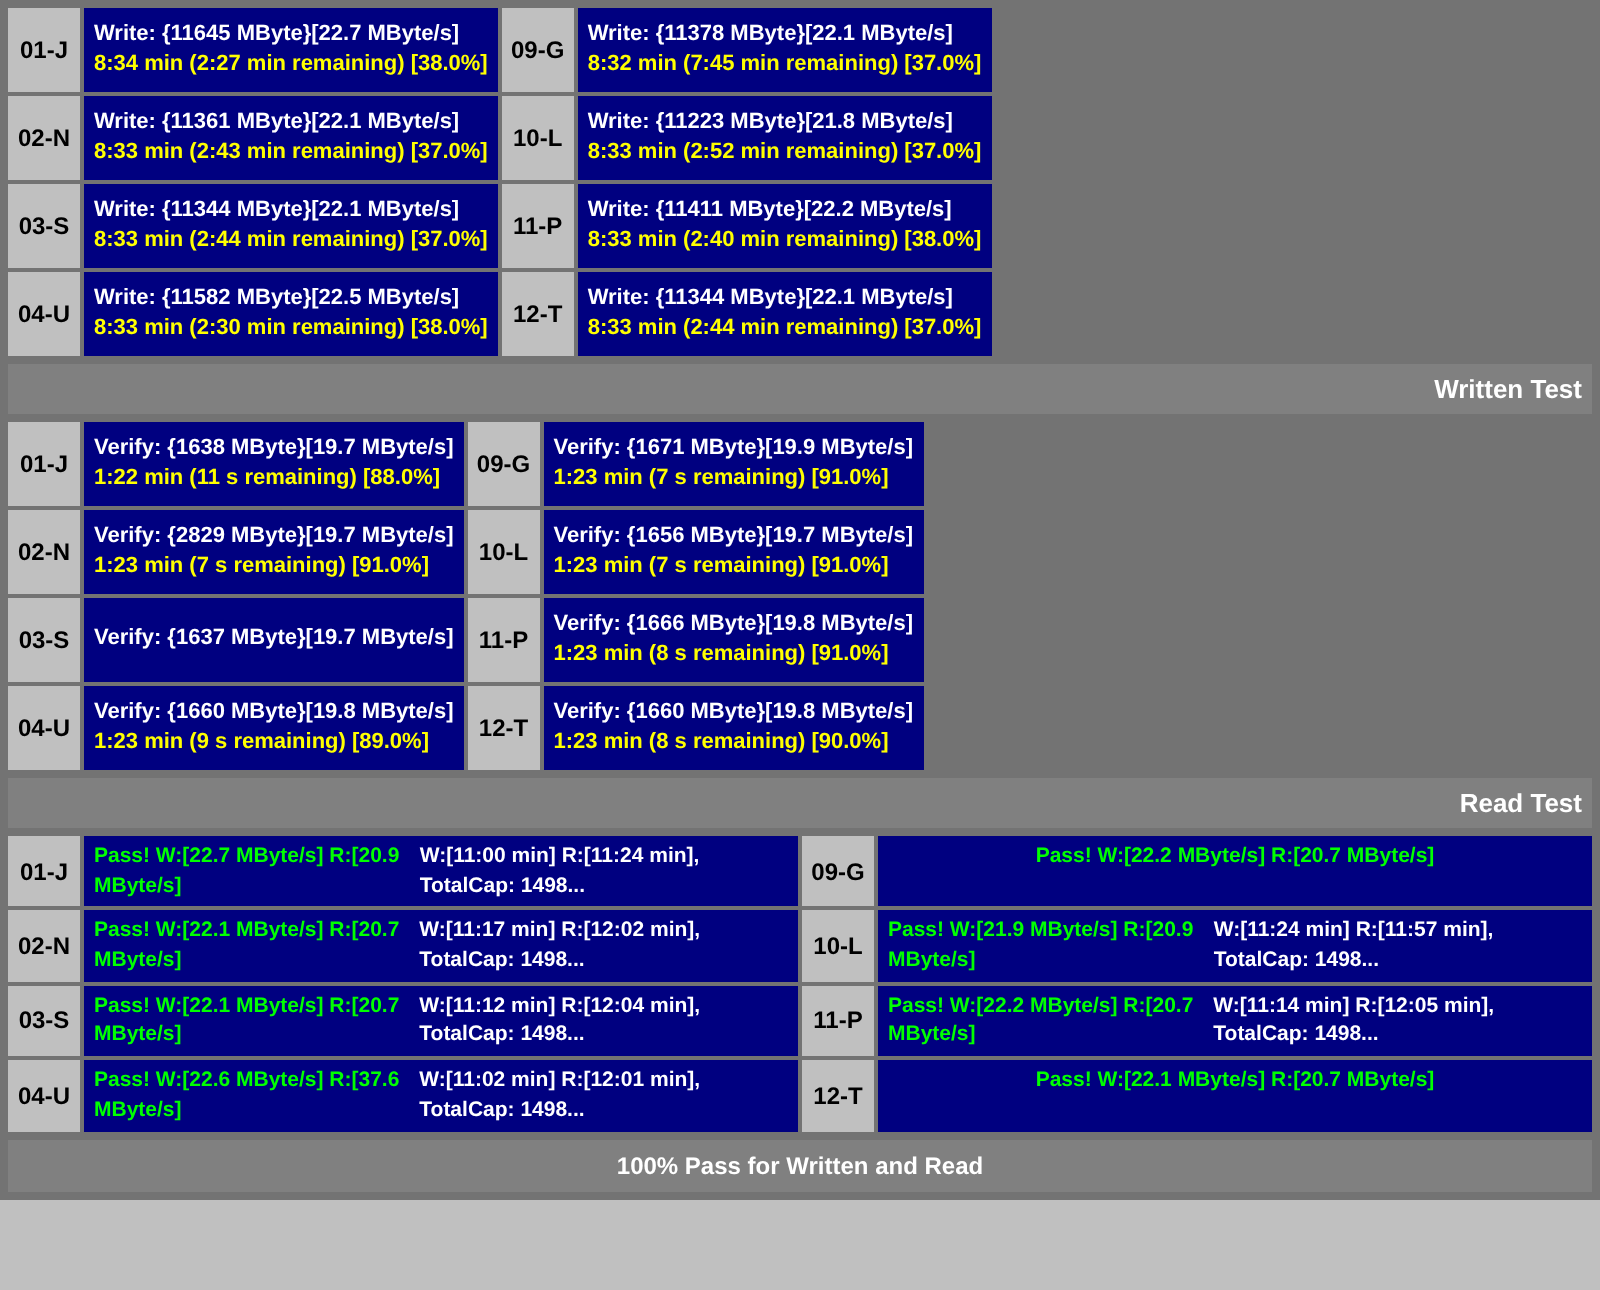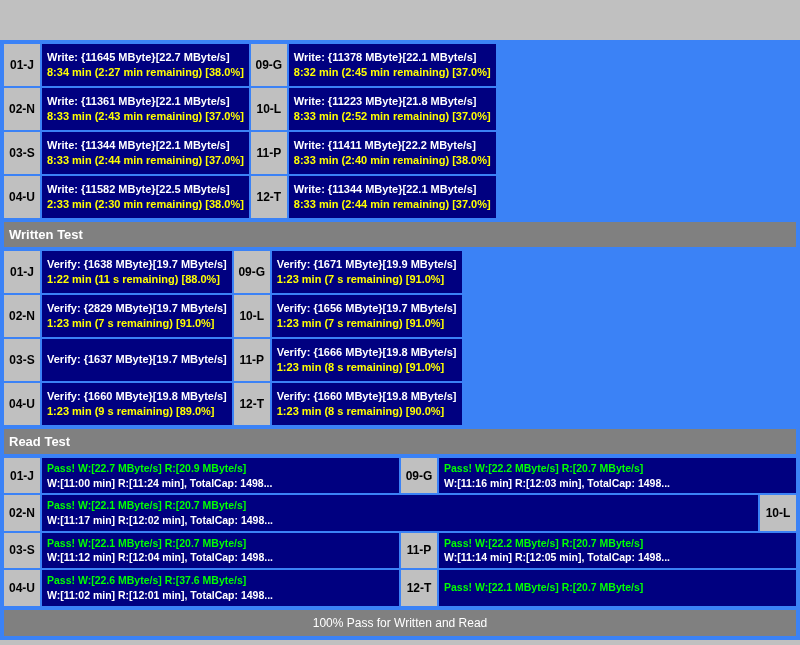--- a/index.html
+++ b/index.html
@@ -5,23 +5,22 @@
     * { box-sizing: border-box; margin: 0; padding: 0; }
     body {
       background: #c0c0c0;
       font-family: Arial, sans-serif;
       font-size: 11px;
       width: 800px;
       min-height: 645px;
     }
     .main-container {
       width: 800px;
-      background: #3b82f6;
+      background: #737373;
       padding: 4px;
-      margin-top: 40px;
     }
     .section {
       margin-bottom: 2px;
     }
     .cell {
       background: #000080;
       color: #ffffff;
       padding: 3px 5px;
       font-size: 11px;
       font-weight: bold;
@@ -43,49 +42,49 @@
       font-weight: bold;
       font-size: 12px;
       display: flex;
       align-items: center;
       justify-content: center;
       width: 36px;
       min-width: 36px;
       padding: 2px;
     }
     .section-header {
-      text-align: left;
+      text-align: right;
       background: #808080;
       color: #ffffff;
       font-size: 13px;
       font-weight: bold;
       padding: 5px;
       margin: 4px 0;
     }
     .pass-cell {
       background: #000080;
       color: #ffffff;
       padding: 3px 5px;
       font-size: 10.5px;
       font-weight: bold;
       line-height: 1.4;
       flex: 1;
       display: flex;
-      flex-direction: column;
+      flex-direction: row;
       justify-content: center;
     }
     .pass-cell .pass-text {
       color: #00ff00;
     }
     .footer-bar {
       background: #808080;
       color: #ffffff;
       text-align: center;
       font-size: 12px;
-      font-weight: normal;
+      font-weight: bold;
       padding: 6px;
       margin-top: 4px;
     }
     .cell-line1 { color: #ffffff; }
     .cell-line2 { color: #ffff00; }
   </style>
 </head>
 <body>
 
 <div class="main-container">
@@ -94,21 +93,21 @@
 
     <div class="cell-row">
       <div class="device-id">01-J</div>
       <div class="cell">
         <span class="cell-line1">Write: {11645 MByte}[22.7 MByte/s]</span>
         <span class="cell-line2">8:34 min (2:27 min remaining)  [38.0%]</span>
       </div>
       <div class="device-id">09-G</div>
       <div class="cell">
         <span class="cell-line1">Write: {11378 MByte}[22.1 MByte/s]</span>
-        <span class="cell-line2">8:32 min (2:45 min remaining)  [37.0%]</span>
+        <span class="cell-line2">8:32 min (7:45 min remaining)  [37.0%]</span>
       </div>
     </div>
 
     <div class="cell-row">
       <div class="device-id">02-N</div>
       <div class="cell">
         <span class="cell-line1">Write: {11361 MByte}[22.1 MByte/s]</span>
         <span class="cell-line2">8:33 min (2:43 min remaining)  [37.0%]</span>
       </div>
       <div class="device-id">10-L</div>
@@ -128,21 +127,21 @@
       <div class="cell">
         <span class="cell-line1">Write: {11411 MByte}[22.2 MByte/s]</span>
         <span class="cell-line2">8:33 min (2:40 min remaining)  [38.0%]</span>
       </div>
     </div>
 
     <div class="cell-row">
       <div class="device-id">04-U</div>
       <div class="cell">
         <span class="cell-line1">Write: {11582 MByte}[22.5 MByte/s]</span>
-        <span class="cell-line2">2:33 min (2:30 min remaining)  [38.0%]</span>
+        <span class="cell-line2">8:33 min (2:30 min remaining)  [38.0%]</span>
       </div>
       <div class="device-id">12-T</div>
       <div class="cell">
         <span class="cell-line1">Write: {11344 MByte}[22.1 MByte/s]</span>
         <span class="cell-line2">8:33 min (2:44 min remaining)  [37.0%]</span>
       </div>
     </div>
   </div>
 
   <div class="section-header">Written Test</div>
@@ -207,31 +206,34 @@
 
     <div class="cell-row">
       <div class="device-id">01-J</div>
       <div class="pass-cell">
         <span class="pass-text">Pass! W:[22.7 MByte/s] R:[20.9 MByte/s]</span>
         <span>W:[11:00 min] R:[11:24 min], TotalCap: 1498...</span>
       </div>
       <div class="device-id">09-G</div>
       <div class="pass-cell">
         <span class="pass-text">Pass! W:[22.2 MByte/s] R:[20.7 MByte/s]</span>
-        <span>W:[11:16 min] R:[12:03 min], TotalCap: 1498...</span>
       </div>
     </div>
 
     <div class="cell-row">
       <div class="device-id">02-N</div>
       <div class="pass-cell">
         <span class="pass-text">Pass! W:[22.1 MByte/s] R:[20.7 MByte/s]</span>
         <span>W:[11:17 min] R:[12:02 min], TotalCap: 1498...</span>
       </div>
       <div class="device-id">10-L</div>
+      <div class="pass-cell">
+        <span class="pass-text">Pass! W:[21.9 MByte/s] R:[20.9 MByte/s]</span>
+        <span>W:[11:24 min] R:[11:57 min], TotalCap: 1498...</span>
+      </div>
     </div>
 
     <div class="cell-row">
       <div class="device-id">03-S</div>
       <div class="pass-cell">
         <span class="pass-text">Pass! W:[22.1 MByte/s] R:[20.7 MByte/s]</span>
         <span>W:[11:12 min] R:[12:04 min], TotalCap: 1498...</span>
       </div>
       <div class="device-id">11-P</div>
       <div class="pass-cell">

